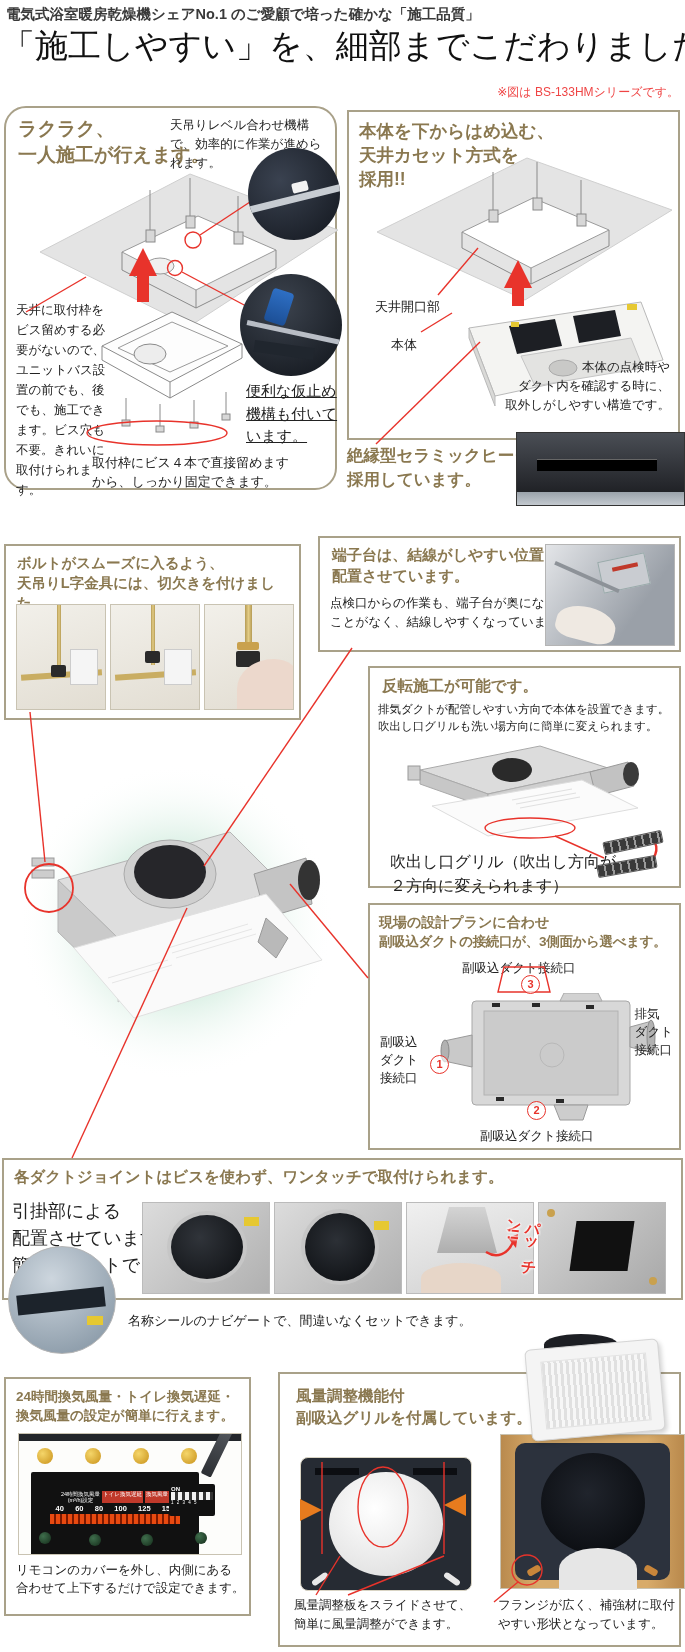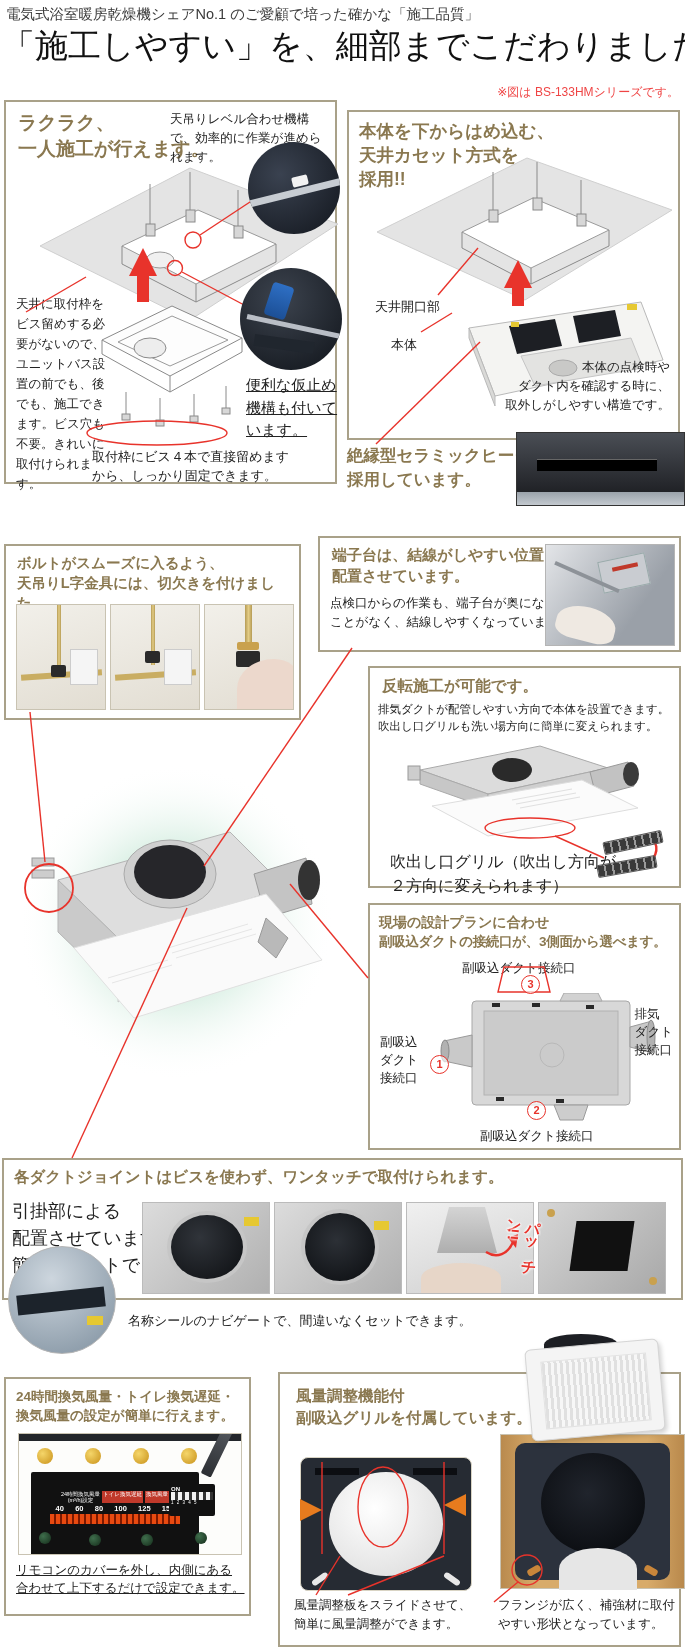--- a/index.html
+++ b/index.html
@@ -23,25 +23,25 @@
   .label13{font-size:13px;color:#222;line-height:1.45;}
   .chipgrille{position:absolute;height:11px;width:58px;background:repeating-linear-gradient(90deg,#3a3a3a 0 6px,#9a9a9a 6px 8px);border:1px solid #555;border-radius:2px;z-index:6;}
   svg{display:block;}
   .dip-chip{background:#111;color:#fff;border-radius:2px;text-align:center;}
 </style>
 </head>
 <body>
 
 <div id="page">
 
-  <div class="abs" style="left:6px;top:5px;font-size:14.5px;font-weight:normal;color:#3a3a3a;text-align:right;">電気式浴室暖房乾燥機シェアNo.1 のご愛顧で培った確かな「施工品質」</div>
+  <div class="abs" style="left:6px;top:5px;font-size:14.5px;font-weight:bold;color:#3a3a3a;text-align:right;">電気式浴室暖房乾燥機シェアNo.1 のご愛顧で培った確かな「施工品質」</div>
   <div class="abs serif" style="left:2px;top:24px;font-size:33px;color:#111;white-space:nowrap;">「施工しやすい」を、細部までこだわりました</div>
   <div class="abs" style="right:6px;top:84px;font-size:12px;color:#ef4444;">※図は BS-133HMシリーズです。</div>
 
-  <div class="box" style="left:4px;top:100px;width:333px;height:384px;">
+  <div class="box" style="left:4px;top:106px;width:333px;height:384px;border-radius:22px;">
     <div class="btitle abs" style="left:12px;top:8px;font-size:19px;">ラクラク、</div>
     <div class="btitle abs" style="left:12px;top:34px;font-size:19px;">一人施工が行えます。</div>
     <div class="abs body-txt" style="left:164px;top:8px;width:152px;font-size:12.5px;">天吊りレベル合わせ機構で、効率的に作業が進められます。</div>
 
     <svg class="abs" style="left:34px;top:52px;" width="298" height="168" viewBox="0 0 298 168">
       <polygon points="0,92 150,14 298,70 150,166" fill="#e4e4e4" stroke="#cfcfcf"></polygon>
       <polygon points="82,92 158,56 236,90 156,130" fill="#ffffff" stroke="#9a9a9a"></polygon>
       <polyline points="82,92 82,110 156,148 156,130" fill="none" stroke="#8a8a8a"></polyline>
       <polyline points="236,90 236,108 156,148" fill="none" stroke="#8a8a8a"></polyline>
       <line x1="110" y1="30" x2="110" y2="78" stroke="#8a8a8a"></line>
@@ -345,21 +345,21 @@
         <div style="font-size:6px;font-weight:bold;">ON</div>
         <div style="height:8px;background:repeating-linear-gradient(90deg,#f2f2f2 0 4px,#333 4px 7px);"></div>
         <div style="font-size:4.5px;letter-spacing:1px;">1 2 3 4 5</div>
       </div>
       <div class="abs" style="left:20px;top:98px;width:12px;height:12px;border-radius:50%;background:radial-gradient(circle at 35% 35%,#3f6e4c,#142b1a);"></div>
       <div class="abs" style="left:70px;top:100px;width:12px;height:12px;border-radius:50%;background:radial-gradient(circle at 35% 35%,#3f6e4c,#142b1a);"></div>
       <div class="abs" style="left:122px;top:100px;width:12px;height:12px;border-radius:50%;background:radial-gradient(circle at 35% 35%,#3f6e4c,#142b1a);"></div>
       <div class="abs" style="left:176px;top:98px;width:12px;height:12px;border-radius:50%;background:radial-gradient(circle at 35% 35%,#3f6e4c,#142b1a);"></div>
     </div>
 
-    <div class="abs body-txt" style="left:10px;top:182px;font-size:12.5px;line-height:1.45;text-decoration:underline;">
+    <div class="abs body-txt" style="left:10px;top:182px;font-size:12.5px;line-height:1.45;">
       <div>リモコンのカバーを外し、内側にある</div>
       <div>合わせて上下するだけで設定できます。</div>
     </div>
   </div>
 
   <div class="box" style="left:278px;top:1372px;width:403px;height:275px;">
     <div class="btitle abs" style="left:16px;top:12px;font-size:15.5px;">風量調整機能付</div>
     <div class="btitle abs" style="left:16px;top:34px;font-size:15.5px;">副吸込グリルを付属しています。</div>
 
     <div class="abs" style="left:20px;top:83px;width:170px;height:132px;background:#262b33;border-radius:8px;border:1px solid #d9d4c4;">

